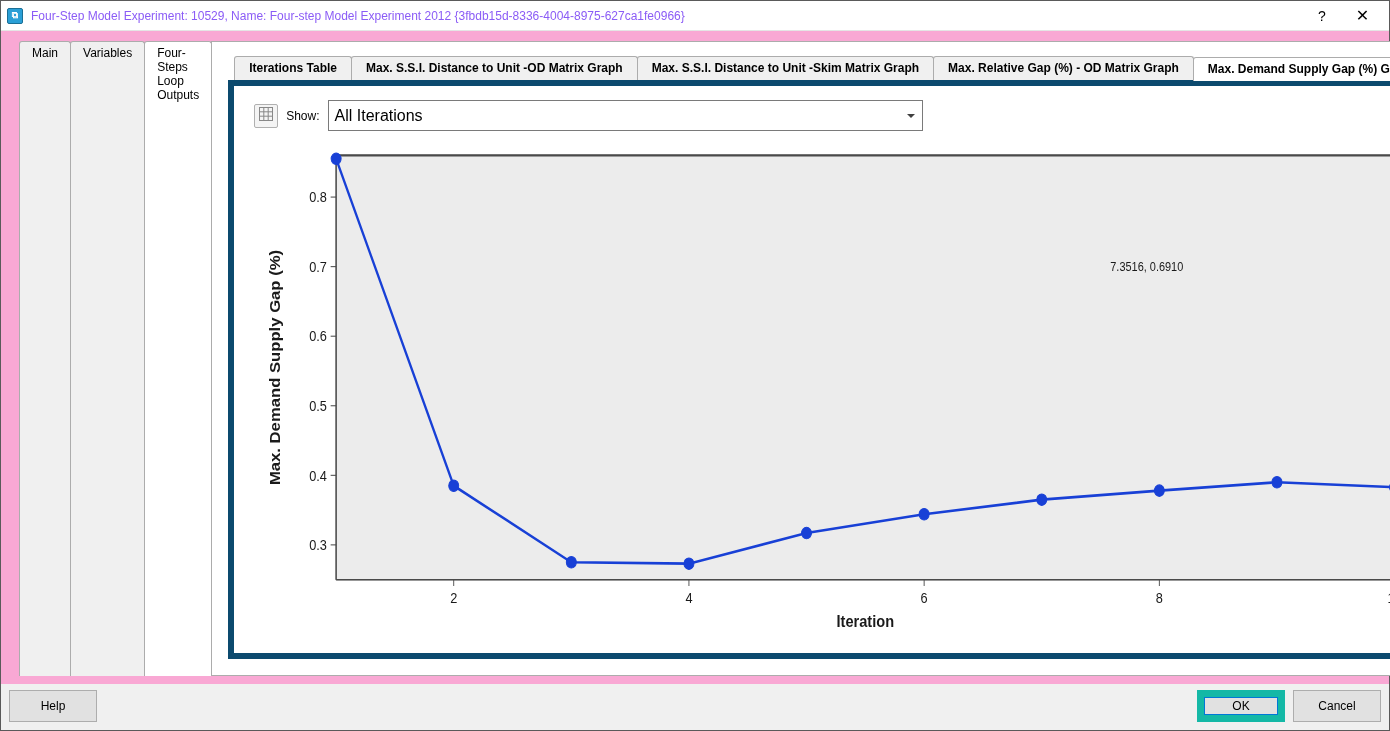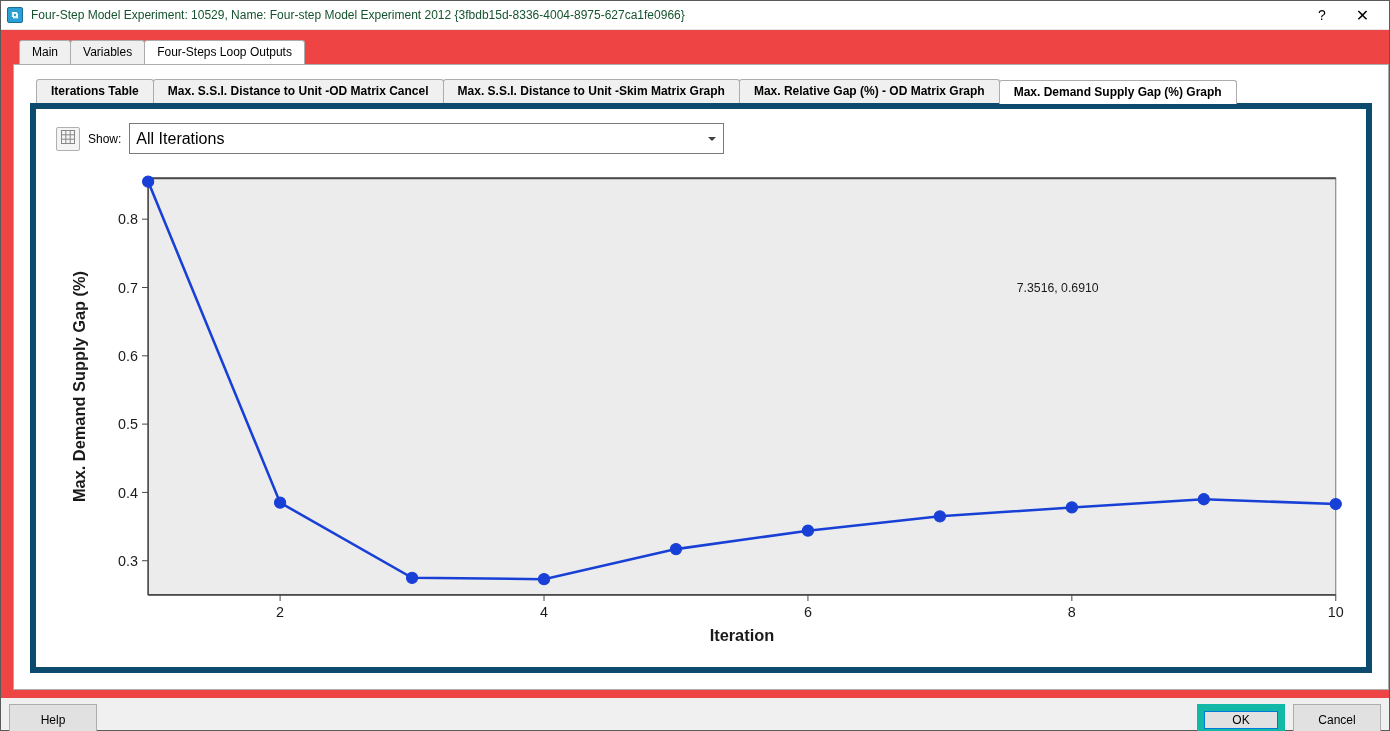--- a/index.html
+++ b/index.html
@@ -30,36 +30,36 @@
     background: #2a9fd6;
     border: 1px solid #1a6f96;
     border-radius: 2px;
     margin-right: 8px;
     display:inline-flex; align-items:center; justify-content:center;
     color:#fff; font-size:9px; font-weight:bold;
   }
   .titlebar .title-text {
     flex: 1;
     font-size: 12px;
-    color: #14532d;
+    color: #8b5cf6;
     white-space: nowrap; overflow: hidden; text-overflow: ellipsis;
   }
   .titlebar .ctl {
     width: 45px; height: 28px;
     display: flex; align-items: center; justify-content: center;
     font-size: 14px; color: #000;
   }
   .titlebar .ctl.help { width: 36px; font-size: 14px; font-weight: normal;}
   .titlebar .ctl.close { font-size: 16px; }
 
   .content {
     flex: 1;
     padding: 10px 0 8px 12px;
-    display: flex; flex-direction: column;
-    background: #ef4444;
+    display: flex; flex-direction: row;
+    background: #f9a8d4;
   }
 
   .tabs-outer {
     display: flex; gap: 0;
     margin-left: 6px;
   }
   .tabs-outer .tab {
     padding: 4px 12px 5px 12px;
     border: 1px solid #acacac;
     border-bottom: none;
@@ -205,21 +205,21 @@
     <div class="tabs-outer" id="outer-tabs">
         <div class="tab">Main</div>
         <div class="tab">Variables</div>
         <div class="tab active">Four-Steps Loop Outputs</div>
       </div>
 
     <div class="panel-outer">
 
       <div class="tabs-inner" id="inner-tabs">
           <div class="tab">Iterations Table</div>
-          <div class="tab">Max. S.S.I. Distance to Unit -OD Matrix Cancel</div>
+          <div class="tab">Max. S.S.I. Distance to Unit -OD Matrix Graph</div>
           <div class="tab">Max. S.S.I. Distance to Unit -Skim Matrix Graph</div>
           <div class="tab">Max. Relative Gap (%) - OD Matrix Graph</div>
           <div class="tab active">Max. Demand Supply Gap (%) Graph</div>
         </div>
 
       <div class="panel-inner">
 
         <div class="toolbar-row">
           <div class="grid-icon-btn">
             <span>

